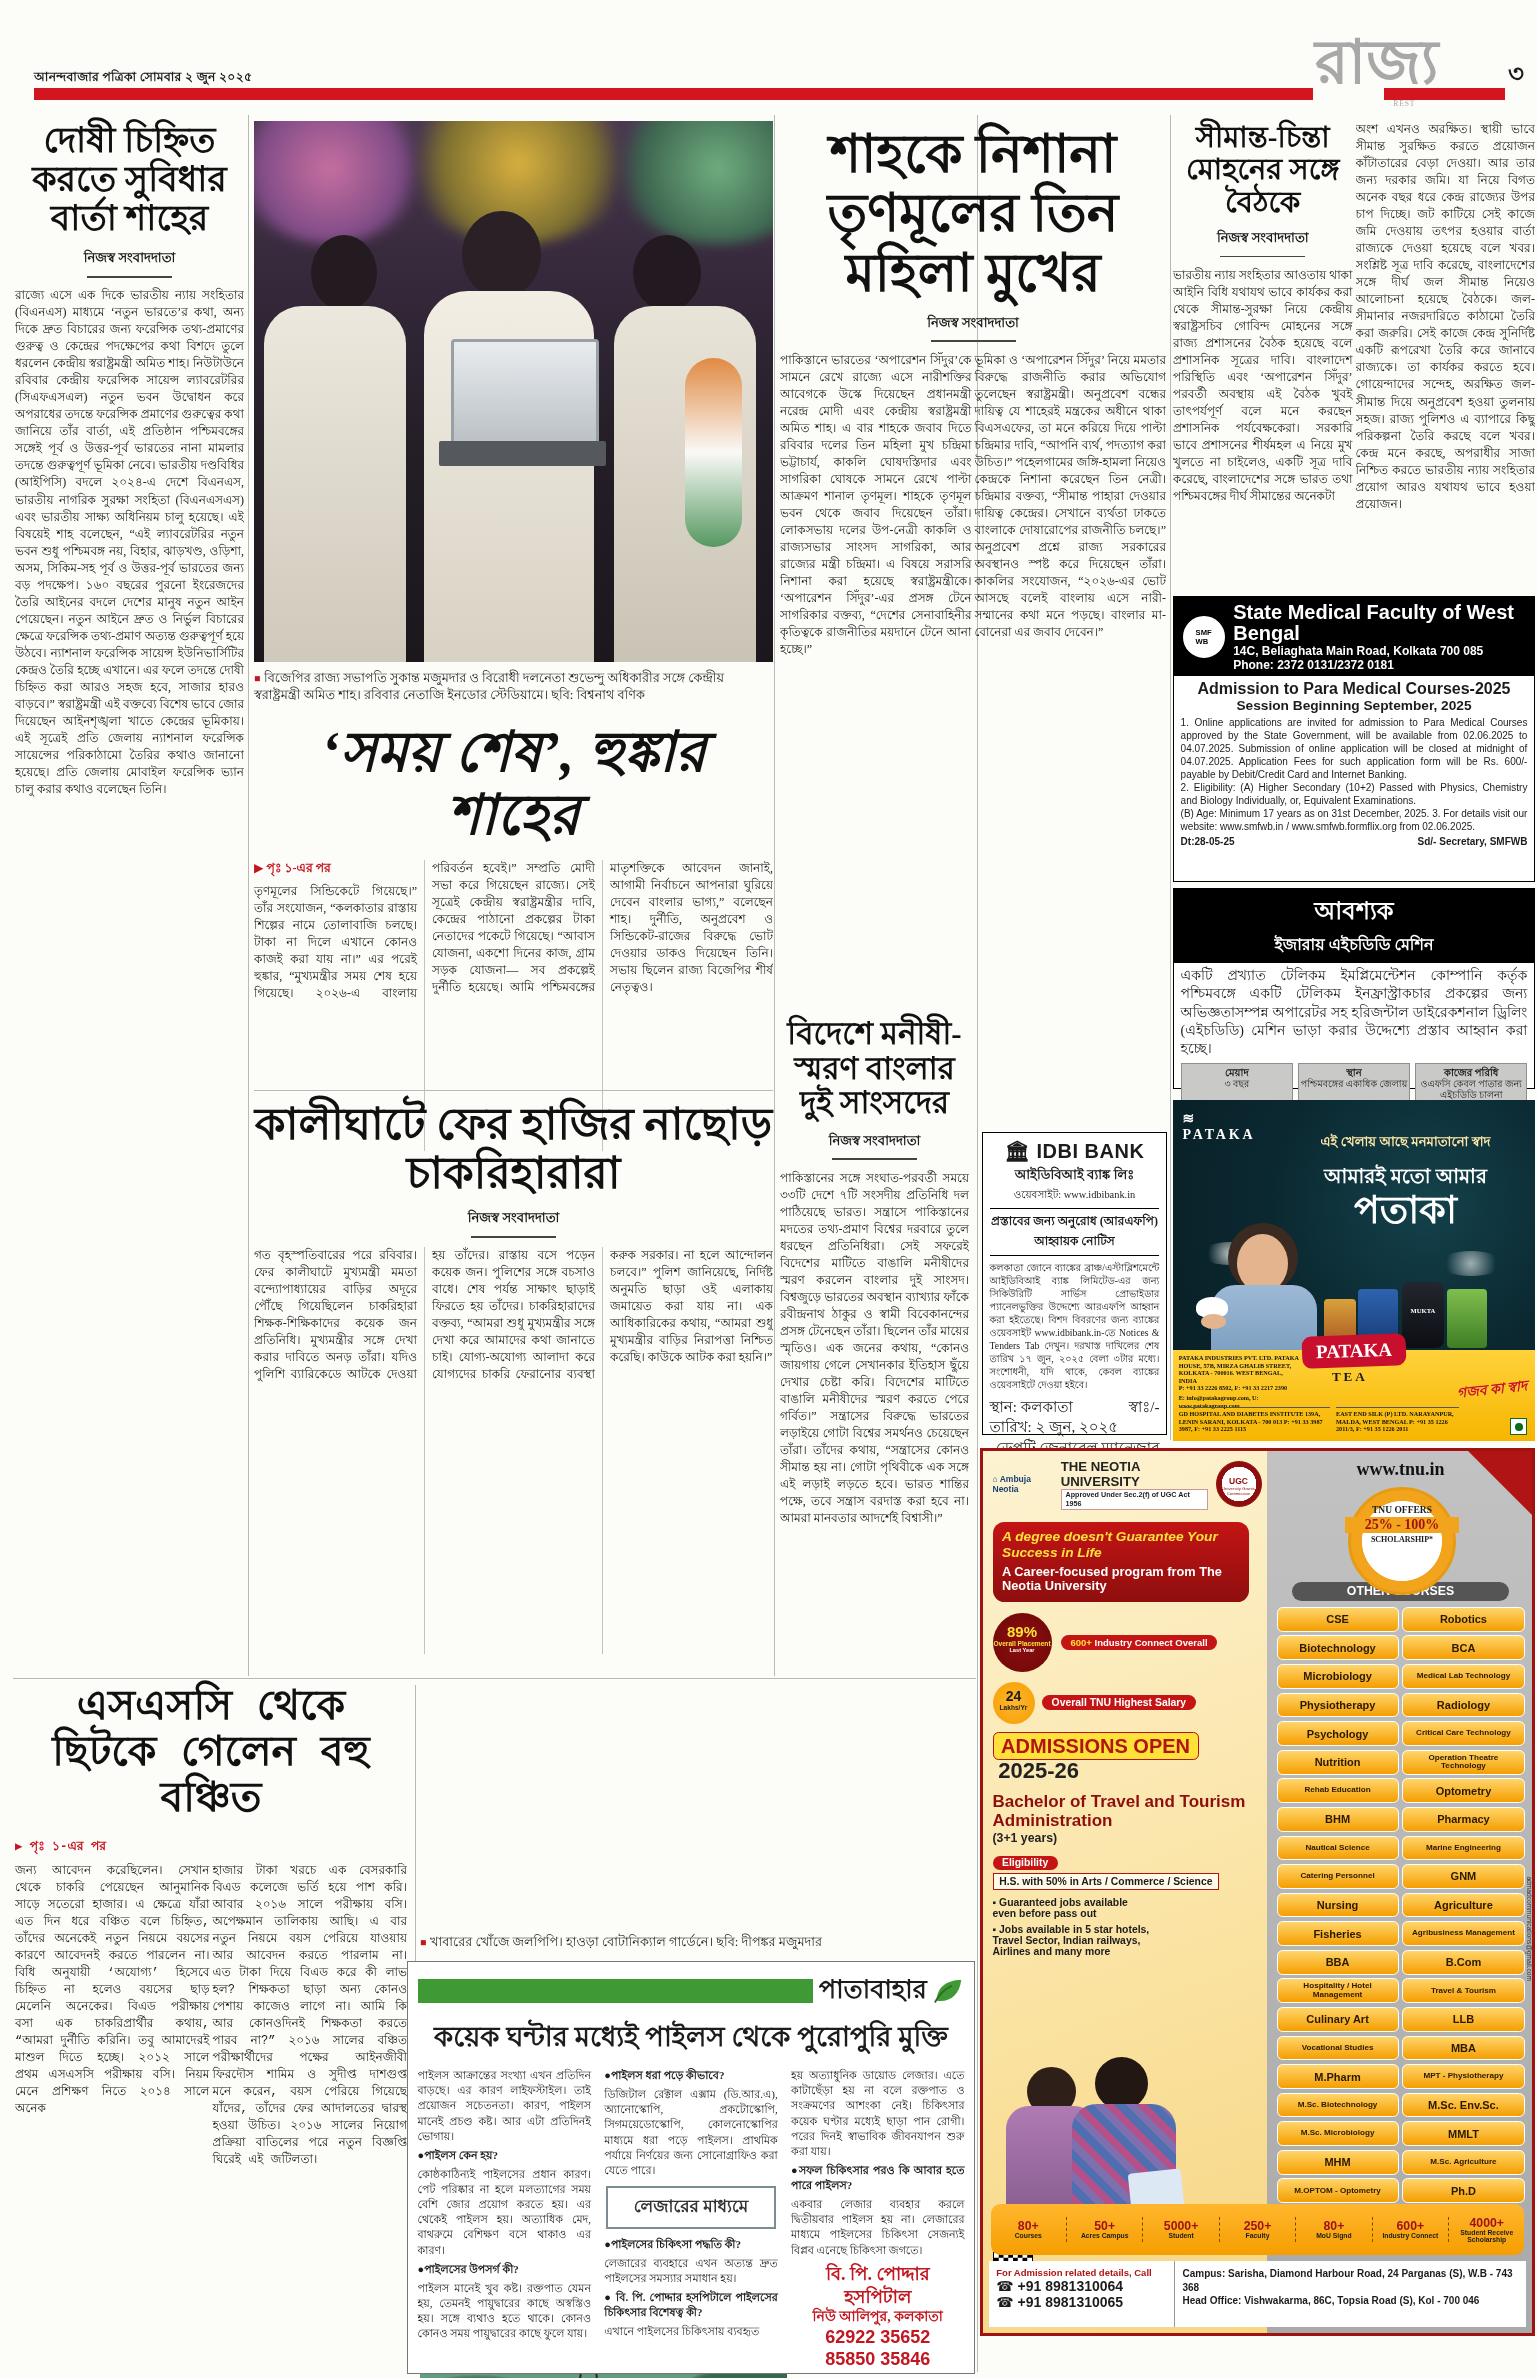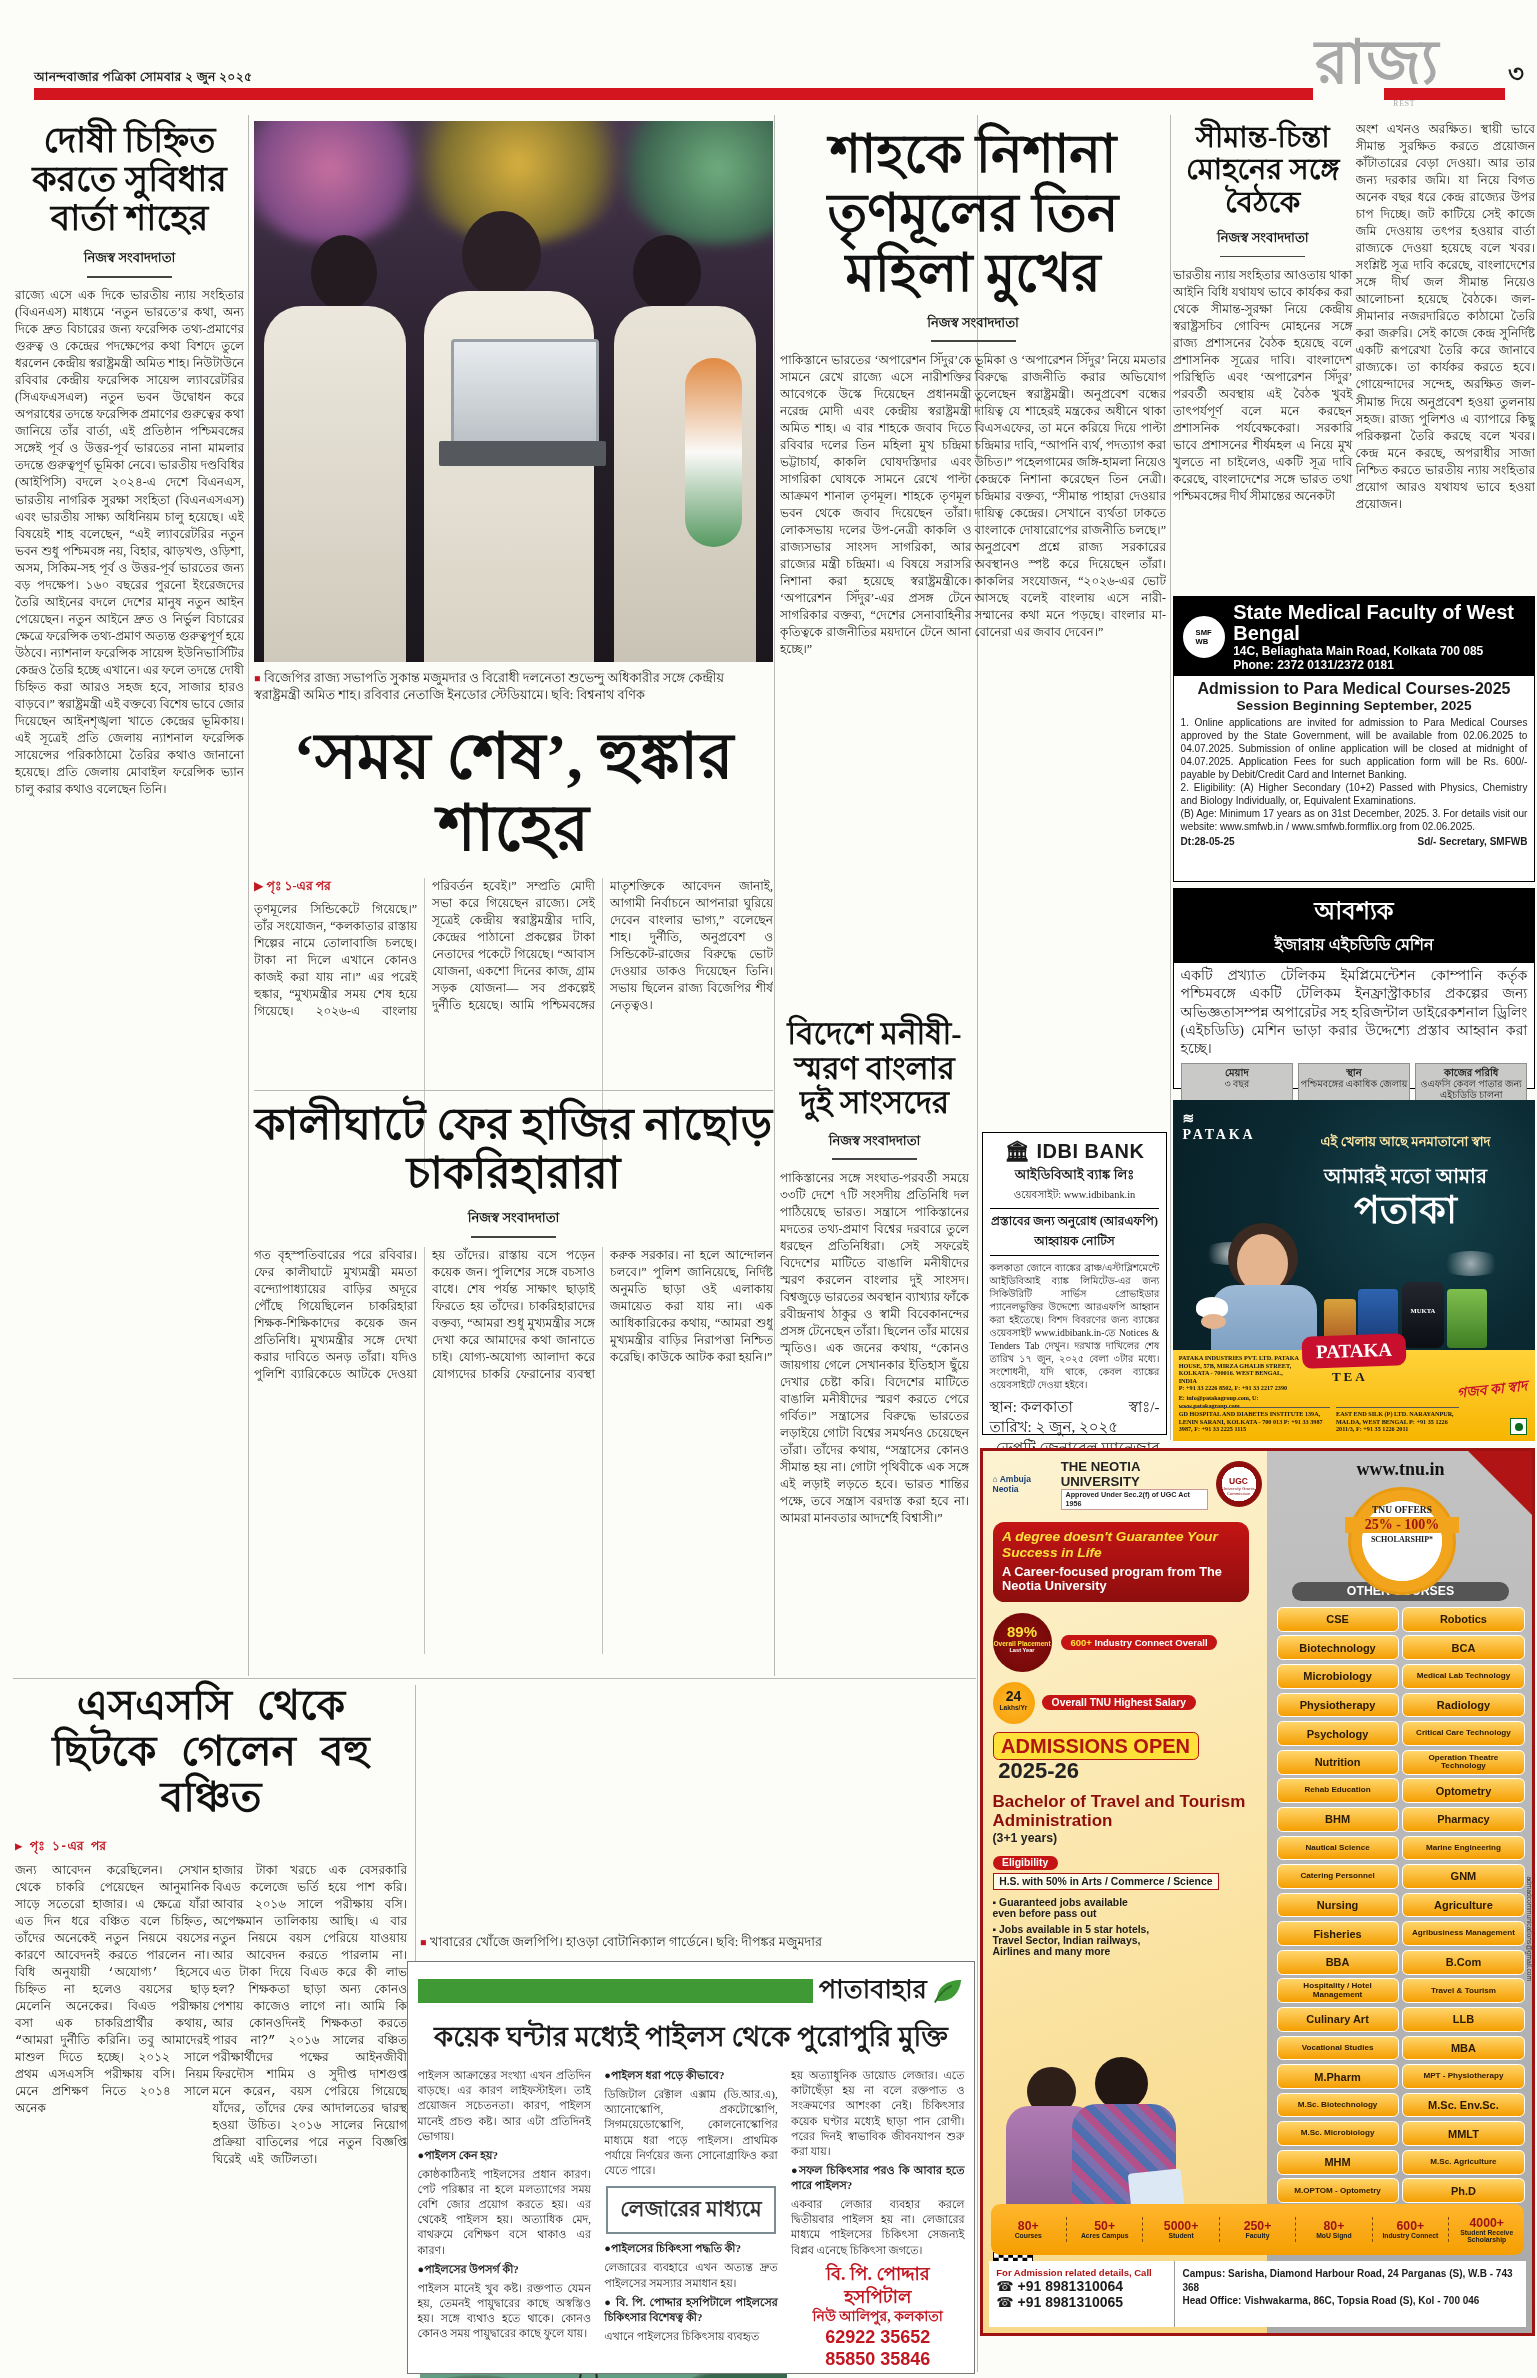--- a/index.html
+++ b/index.html
@@ -90,21 +90,21 @@
   .soc{width:13.2px;height:13.2px;border-radius:2.8px;color:#fff;font-size:8.5px;font-weight:bold;display:inline-flex;align-items:center;justify-content:center;margin-right:2.8px;font-family:"Liberation Sans","DejaVu Sans",sans-serif;}
   
   .pb-box{border:1.9px solid #777;background:#fff;box-sizing:border-box;padding:7.6px 9.5px;}
   .pb-bar{height:24.6px;background:#3f9a36;}
   .pb-title{font-size:25.6px;font-weight:bold;}
   .pb-head{font-size:27.4px;font-weight:bold;text-align:center;margin:3.8px 0 5.7px;}
   .pb-cols{display:flex;gap:13.2px;}
   .pb-col{flex:1;font-size:11px;line-height:1.38;text-align:justify;}
   .pb-col p{margin:0 0 3.8px;}
   .pbq{font-weight:bold;}
-  .laser-box{border:2.8px solid #7b8d93;text-align:center;font-weight:bold;font-size:21px;line-height:1.2;padding:9.5px 3.8px;margin:7.6px 1.9px;color:#333;}
+  .laser-box{border:2.8px solid #7b8d93;text-align:center;font-weight:bold;font-size:17px;line-height:1.2;padding:9.5px 3.8px;margin:7.6px 1.9px;color:#333;}
   .pb-hosp{text-align:center;color:#c21620;font-weight:bold;line-height:1.25;margin-top:5.7px;}
   .pb-hosp .n{font-size:18px;}
   .pb-hosp .a{font-size:14px;}
   .pb-hosp .p{font-size:18px;font-family:"Liberation Sans","DejaVu Sans",sans-serif;}
   .bird{background:linear-gradient(180deg,#8fb8a4 0%,#6aa289 45%,#4f8e72 100%);}
   .pad{position:absolute;background:#35684d;border-radius:50%;box-shadow:inset 0 1.9px 3.8px rgba(255,255,255,.25);}
 </style>
 </head>
 <body>
 
@@ -145,21 +145,21 @@
     <div class="abs" style="left:360px;top:185px;width:142px;height:360px;background:linear-gradient(180deg,#e9e4d8,#c9c3b5);border-radius:38px 38px 0 0;"></div>
     <div class="abs" style="left:431px;top:237px;width:57px;height:189px;background:linear-gradient(180deg,#e07b2a,#ffffff 50%,#3f8f4f);border-radius:28px;opacity:.85;"></div>
     <div class="abs" style="left:197px;top:218px;width:142px;height:104px;background:linear-gradient(180deg,#e8ecef,#b9bfc4);border:3.8px solid #98a0a6;border-radius:3.8px;"></div>
     <div class="abs" style="left:185px;top:320px;width:167px;height:24.6px;background:#55595e;border-radius:1.9px;"></div>
   </div>
   <div class="abs caption" style="left:254px;top:670px;width:519px;">
     <span class="capsq">■</span><span>বিজেপির রাজ্য সভাপতি সুকান্ত মজুমদার ও বিরোধী দলনেতা শুভেন্দু অধিকারীর সঙ্গে কেন্দ্রীয় স্বরাষ্ট্রমন্ত্রী অমিত শাহ। রবিবার নেতাজি ইনডোর স্টেডিয়ামে। ছবি: বিশ্বনাথ বণিক</span>
   </div>
 
   <div class="abs" style="left:254px;top:721px;width:519px;">
-    <div class="headline" style="font-size:64px;">‘সময় শেষ’, হুঙ্কার শাহের</div>
+    <div class="headline" style="font-size:56px;font-style:italic;">‘সময় শেষ’, হুঙ্কার শাহের</div>
     <div class="body-text cols3" style="margin-top:13.2px;height:291px;overflow:hidden;">
       <div class="cont-marker">▶ পৃঃ ১-এর পর</div>
       <span>তৃণমূলের সিন্ডিকেটে গিয়েছে।” তাঁর সংযোজন, “কলকাতার রাস্তায় শিল্পের নামে তোলাবাজি চলছে। টাকা না দিলে এখানে কোনও কাজই করা যায় না।” এর পরেই হুঙ্কার, “মুখ্যমন্ত্রীর সময় শেষ হয়ে গিয়েছে। ২০২৬-এ বাংলায় পরিবর্তন হবেই।” সম্প্রতি মোদী সভা করে গিয়েছেন রাজ্যে। সেই সূত্রেই কেন্দ্রীয় স্বরাষ্ট্রমন্ত্রীর দাবি, কেন্দ্রের পাঠানো প্রকল্পের টাকা নেতাদের পকেটে গিয়েছে। “আবাস যোজনা, একশো দিনের কাজ, গ্রাম সড়ক যোজনা— সব প্রকল্পেই দুর্নীতি হয়েছে। আমি পশ্চিমবঙ্গের মাতৃশক্তিকে আবেদন জানাই, আগামী নির্বাচনে আপনারা ঘুরিয়ে দেবেন বাংলার ভাগ্য,” বলেছেন শাহ। দুর্নীতি, অনুপ্রবেশ ও সিন্ডিকেট-রাজের বিরুদ্ধে ভোট দেওয়ার ডাকও দিয়েছেন তিনি। সভায় ছিলেন রাজ্য বিজেপির শীর্ষ নেতৃত্বও।</span>
     </div>
   </div>
 
   <div class="abs hline" style="left:254px;top:1090px;width:519px;"></div>
   <div class="abs" style="left:254px;top:1100px;width:519px;">
     <div class="headline" style="font-size:44px;">কালীঘাটে ফের হাজির নাছোড় চাকরিহারারা</div>
     <div class="byline">নিজস্ব সংবাদদাতা</div>

